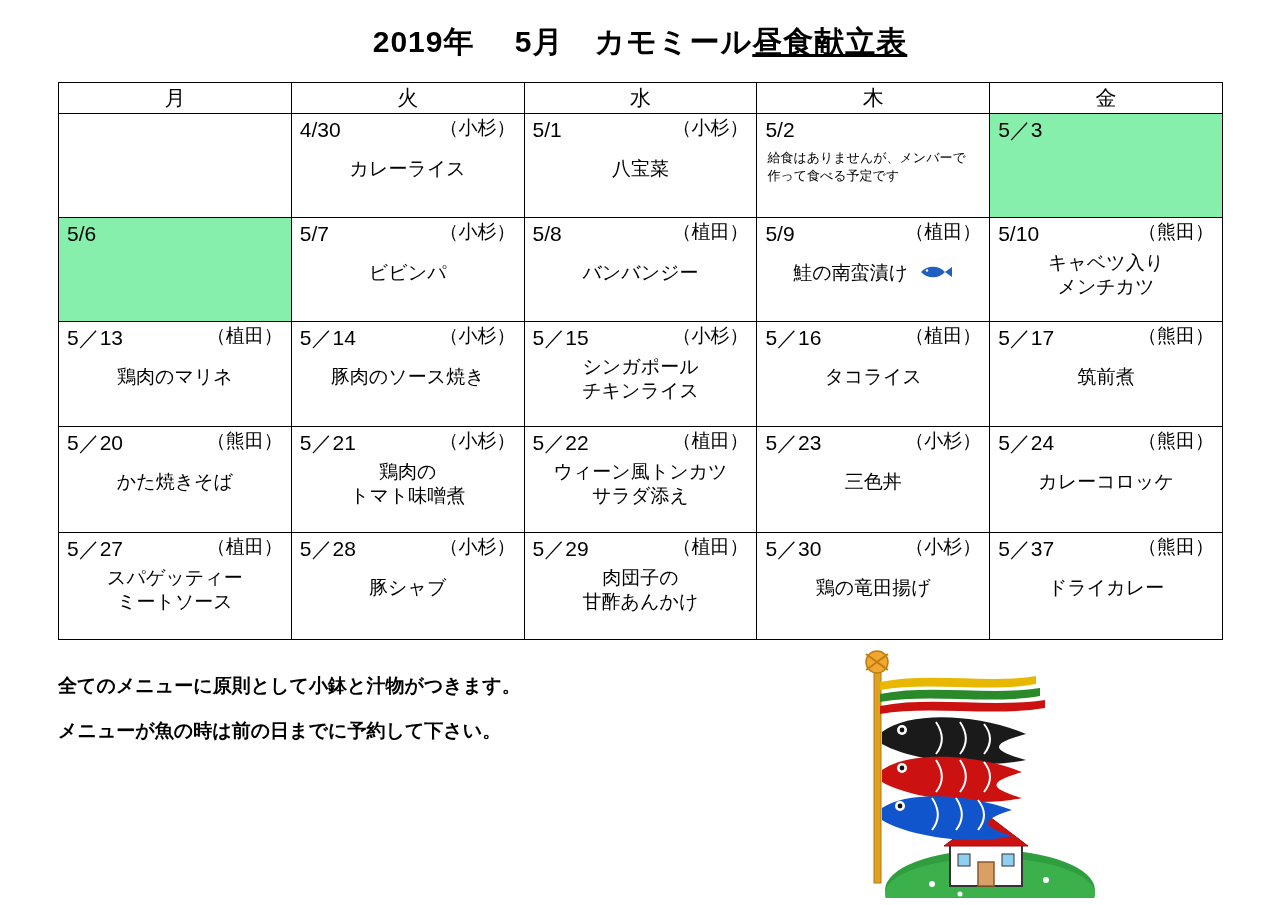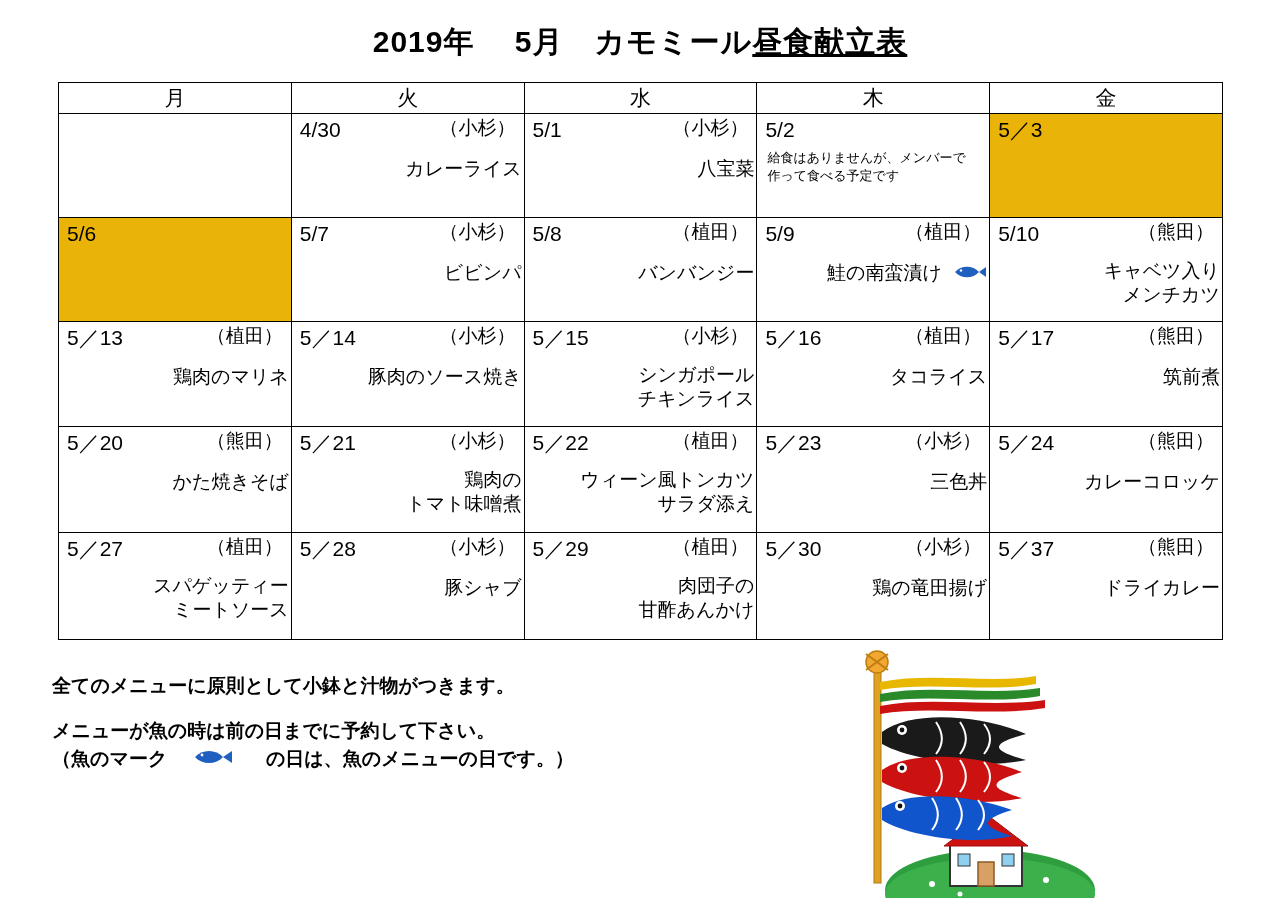--- a/index.html
+++ b/index.html
@@ -52,66 +52,66 @@
     font-size: 21px;
     font-weight: normal;
     text-align: center;
     vertical-align: middle;
   }
   td.day {
     height: 100px;
     position: relative;
   }
   td.day.orange {
-    background: #eab308;
+    background: #86efac;
   }
   .d-head {
     display: block;
     padding: 4px 8px 0 8px;
     font-size: 21px;
     line-height: 1.1;
     white-space: nowrap;
   }
   .d-head .date {
     display: inline-block;
   }
   .d-head .who {
     float: right;
     font-size: 19px;
   }
   .d-menu {
     display: block;
-    text-align: right;
+    text-align: center;
     font-size: 19px;
     line-height: 1.25;
     padding: 0 2px;
   }
   .d-menu.m1 { margin-top: 16px; }
-  .d-menu.m2 { margin-top: 14px; }
+  .d-menu.m2 { margin-top: 6px; }
   .d-note {
     display: block;
     font-size: 13px;
     line-height: 1.35;
     padding: 8px 16px 0 10px;
     text-align: left;
   }
   .fish {
     display: inline-block;
     vertical-align: middle;
     margin-left: 6px;
   }
   .row1 td.day { height: 103px; }
   .row2 td.day { height: 103px; }
   .row3 td.day { height: 104px; }
   .row4 td.day { height: 105px; }
   .row5 td.day { height: 106px; }
 
   .notes {
     position: absolute;
-    left: 52px;
+    left: 58px;
     top: 672px;
     width: 760px;
   }
   .note-line {
     font-size: 19px;
     font-weight: bold;
     line-height: 1.5;
     white-space: nowrap;
   }
   .note-gap { height: 16px; }
@@ -347,31 +347,20 @@
           <span class="d-menu m1">ドライカレー</span>
         </td>
       </tr>
     </tbody>
   </table>
 
   <div class="notes">
     <div class="note-line">全てのメニューに原則として小鉢と汁物がつきます。</div>
     <div class="note-gap"></div>
     <div class="note-line">メニューが魚の時は前の日までに予約して下さい。</div>
-    <div class="note-line">
-      <span>（魚のマーク</span>
-      <span class="note-inline-fish">
-        <svg width="40" height="18" viewBox="0 0 40 18">
-          <path d="M2 9 C9 1, 23 1, 30 9 C23 17, 9 17, 2 9 Z" fill="#1f5fbf"></path>
-          <path d="M30 9 L39 3 L39 15 Z" fill="#1f5fbf"></path>
-          <circle cx="9" cy="7" r="1.4" fill="#ffffff"></circle>
-        </svg>
-      </span>
-      <span>の日は、魚のメニューの日です。）</span>
-    </div>
     <div class="note-gap"></div>
   </div>
 
   <div class="koi">
     <svg width="260" height="250" viewBox="0 0 260 250">
 
       <ellipse cx="150" cy="242" rx="105" ry="40" fill="#2f9e3f"></ellipse>
       <ellipse cx="150" cy="246" rx="105" ry="36" fill="#3bb04b"></ellipse>
 
       <rect x="110" y="196" width="72" height="42" fill="#ffffff" stroke="#333333" stroke-width="2"></rect>

